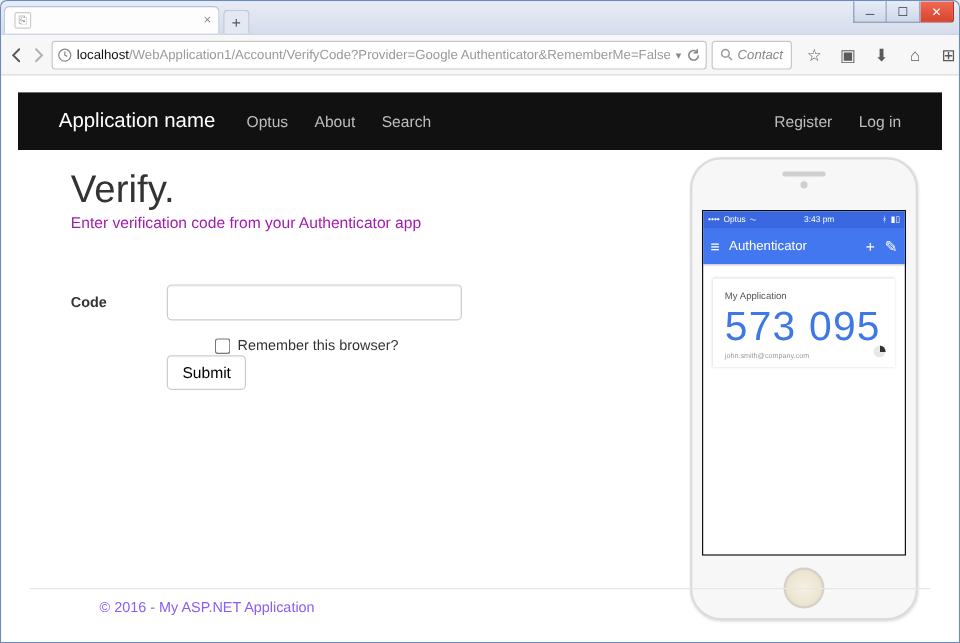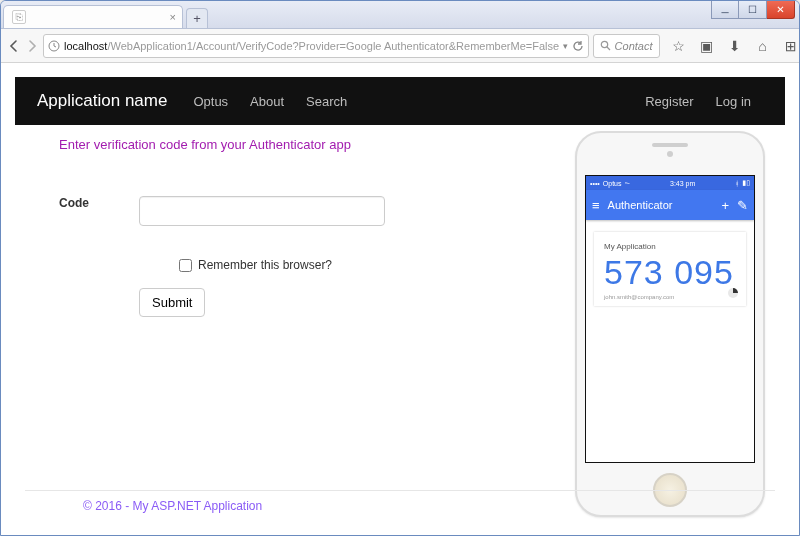--- a/index.html
+++ b/index.html
@@ -26,32 +26,32 @@
   .urlbox .urlt { white-space:nowrap; overflow:hidden; flex:1; }
   .urlbox .urlt .host { color:#111; }
   .urlbox .urlt .path { color:#9a9a9a; }
   .urlbox .dd { color:#888; font-size:9px; }
   .urlbox .reload { color:#888; }
   .searchbox { width:182px; height:24px; border:1px solid #c8c8c8; border-radius:3px; background:#fff; display:flex; align-items:center; padding:0 6px; gap:4px; color:#888; font-style:italic; font-size:11px; }
   .right-icons { display:flex; gap:2px; padding-left:2px;}
 
   
   .viewport { position:absolute; top:62px; left:0; right:0; bottom:0; overflow:auto; background:#fff; }
-  .navbar { background:#111; color:#cacaca; height:48px; display:flex; align-items:center; padding:0 22px; margin:14px 14px 0 14px;}
+  .navbar { background:#111; color:#cacaca; height:48px; display:flex; align-items:center; padding:0 34px; margin:14px 14px 0 14px;}
   .brand { color:#fff; font-size:17px; margin-right:26px; }
   .navlink { color:#bdbdbd; font-size:13px; margin-right:22px; cursor:pointer; }
   .navspacer { flex:1; }
   .content { padding:10px 38px 0 58px; position:relative; }
   h1 { font-size:32px; font-weight:400; color:#333; margin-top:4px; }
   .sub { font-size:13px; color:#a21caf; margin-top:2px; }
-  .formrow { display:flex; margin-top:44px; }
+  .formrow { display:flex; align-items:center; margin-top:44px; }
   .lbl { width:80px; font-size:12px; font-weight:bold; color:#333; }
   .txt { width:246px; height:30px; border:1px solid #ccc; border-radius:4px; box-shadow:inset 0 1px 1px rgba(0,0,0,.06); padding:0 8px; font-size:13px; }
-  .chkrow { margin-left:80px; margin-top:32px; display:flex; align-items:center; gap:6px; font-size:12px; color:#333;padding-left:40px; }
-  .btn { margin-left:80px; margin-top:16px; padding:6px 12px; font-size:13px; border:1px solid #ccc; border-radius:4px; background:#fff; cursor:pointer; }
+  .chkrow { margin-left:80px; margin-top:14px; display:flex; align-items:center; gap:6px; font-size:12px; color:#333;padding-left:40px; }
+  .btn { margin-left:80px; margin-top:1px; padding:6px 12px; font-size:13px; border:1px solid #ccc; border-radius:4px; background:#fff; cursor:pointer; }
   .footer { padding:8px 38px 10px 58px; font-size:12px; color:#8b5cf6; position:absolute; bottom:12px; left:0; right:0; border-top:1px solid #e6e6e6; margin:0 24px 0 24px;}
 
   
   .phone { position:absolute; top:6px; right:34px; width:190px; height:386px; border:2px solid #dcdcdc; border-radius:26px; background:#f7f7f7; box-shadow:0 1px 2px rgba(0,0,0,.1);}
   .speaker { width:36px; height:4px; background:#cfcfcf; border-radius:3px; margin:10px auto 0; }
   .camera { width:6px; height:6px; border-radius:50%; background:#cfcfcf; margin:4px auto 0; }
   .home { width:34px; height:34px; border:2px solid #d7d2c6; border-radius:50%; background:radial-gradient(#f6f1e3,#e6ddc7); position:absolute; bottom:8px; left:50%; transform:translateX(-50%); }
   .screen { position:absolute; top:42px; left:8px; right:8px; bottom:52px; background:#fff; border:1px solid #111; }
   .statusbar { height:14px; background:#3968e0; color:#fff; font-size:7px; display:flex; align-items:center; padding:0 4px; gap:3px;}
   .statusbar .sbsp { flex:1; }
@@ -137,24 +137,25 @@
 
   <div class="viewport">
 
     <div class="navbar">
       <span class="brand">Application name</span>
       <span class="navlink">Optus</span>
       <span class="navlink">About</span>
       <span class="navlink">Search</span>
       <span class="navspacer"></span>
       <span class="navlink">Register</span>
-      <span class="navlink" style="margin-right:12px">Log in</span>
+      <span class="navlink" style="margin-right:0">Log in</span>
     </div>
 
     <div class="content">
+      <h1>Verify.</h1>
       <div class="sub">Enter verification code from your Authenticator app</div>
 
       <div class="formrow">
         <span class="lbl">Code</span>
         <input class="txt" type="text" value="" style="">
       </div>
       <label class="chkrow">
         <input type="checkbox" style="">
         <span>Remember this browser?</span>
       </label>

